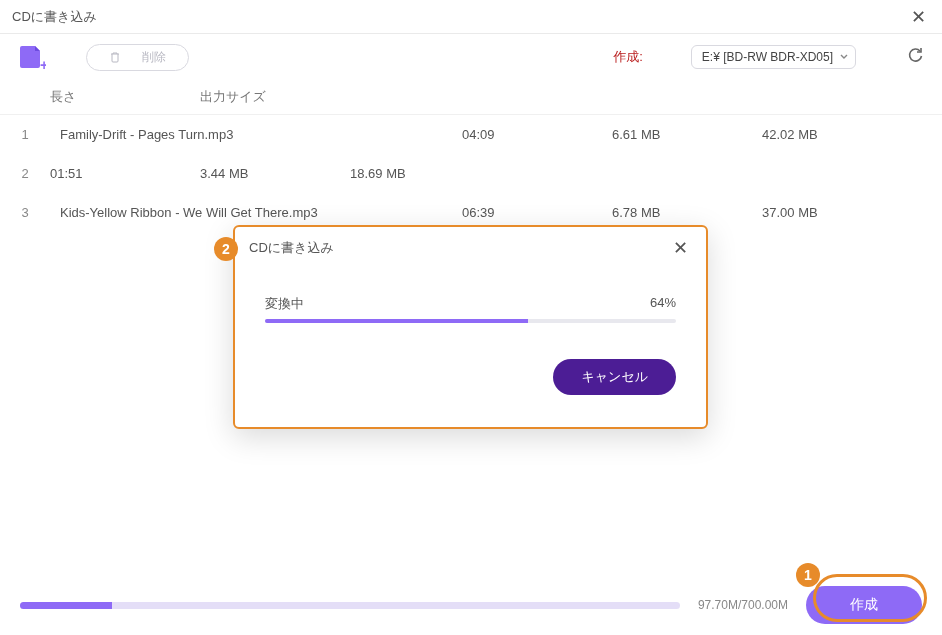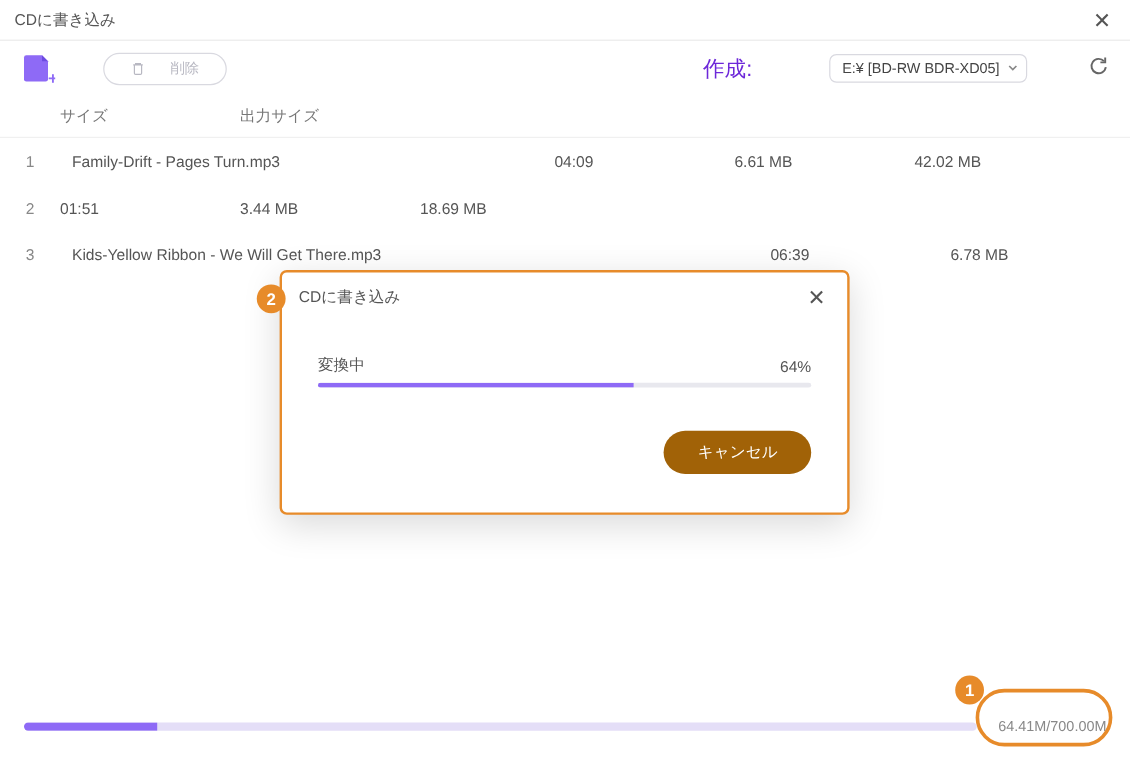--- a/index.html
+++ b/index.html
@@ -54,23 +54,23 @@
   font-size: 12px;
   color: #b8b8c2;
   background: #fff;
   display: flex;
   align-items: center;
   gap: 21px;
   cursor: pointer;
 }
 .toolbar-spacer { flex: 1; }
 .create-label {
-  font-size: 18px;
-  color: #6d28d9;
-  margin-right: 24px;
+  font-size: 13px;
+  color: #b91c1c;
+  margin-right: 8px;
 }
 .drive-select {
   border: 1px solid #d9d9e0;
   border-radius: 6px;
   padding: 4px 6px 4px 10px;
   font-size: 12px;
   color: #444;
   background: #fff;
   display: flex;
   align-items: center;
@@ -160,41 +160,41 @@
   color: #555;
   display: flex;
   align-items: center;
 }
 .dialog-title span:first-child { flex: 1; }
 .dialog-body {
   padding: 26px 30px 20px 30px;
 }
 .progress-row {
   display: flex;
-  align-items: flex-end;
+  align-items: flex-start;
   font-size: 13px;
   color: #555;
   margin-bottom: 6px;
 }
 .progress-row span:first-child { flex: 1; }
 .progress-bar {
   height: 4px;
   background: #e8e8ee;
   border-radius: 2px;
   overflow: hidden;
   position: relative;
   margin-bottom: 36px;
 }
 .progress-bar-fill {
   position: absolute;
   left: 0; top: 0; bottom: 0;
   background: #8e6af6;
 }
 .cancel-btn {
-  background: #a16207;
+  background: #4c1d95;
   color: #fff;
   border: none;
   border-radius: 18px;
   padding: 9px 28px;
   font-size: 13px;
   cursor: pointer;
   float: right;
   margin-bottom: 12px;
 }
 .dialog-body::after { content: ""; display: block; clear: both; }
@@ -254,21 +254,21 @@
     <span class="refresh-icon">
       <svg width="18" height="18" viewBox="0 0 18 18">
         <path d="M14 5 a6 6 0 1 0 1.5 5" stroke="#666" stroke-width="1.6" fill="none"></path>
         <path d="M15 2 v4 h-4" stroke="#666" stroke-width="1.6" fill="none"></path>
       </svg>
     </span>
   </div>
 
   <div class="table-head">
     <div class="col-idx"></div>
-    <div class="col-size">サイズ</div>
+    <div class="col-len">長さ</div>
     <div class="col-out">出力サイズ</div>
   </div>
 
   <div class="table-body">
     <div class="table-row">
       <div class="col-idx">1</div>
       <div class="col-name">Family-Drift - Pages Turn.mp3</div>
       <div class="col-len">04:09</div>
       <div class="col-size">6.61 MB</div>
       <div class="col-out">42.02 MB</div>
@@ -277,28 +277,30 @@
       <div class="col-idx">2</div>
       <div class="col-len">01:51</div>
       <div class="col-size">3.44 MB</div>
       <div class="col-out">18.69 MB</div>
     </div>
     <div class="table-row">
       <div class="col-idx">3</div>
       <div class="col-name">Kids-Yellow Ribbon - We Will Get There.mp3</div>
       <div class="col-len">06:39</div>
       <div class="col-size">6.78 MB</div>
+      <div class="col-out">37.00 MB</div>
     </div>
   </div>
 
   <div class="footer">
     <div class="footer-bar">
       <div class="footer-bar-fill" id="footer-fill" style="width: 14%;"></div>
     </div>
-    <span class="footer-text">64.41M/700.00M</span>
+    <span class="footer-text">97.70M/700.00M</span>
+    <button class="create-btn">作成</button>
   </div>
 
 </div>
 
 <div class="dialog-backdrop">
   <div class="dialog">
     <div class="dialog-title">
       <span>CDに書き込み</span>
       <span class="close-x">✕</span>
     </div>

